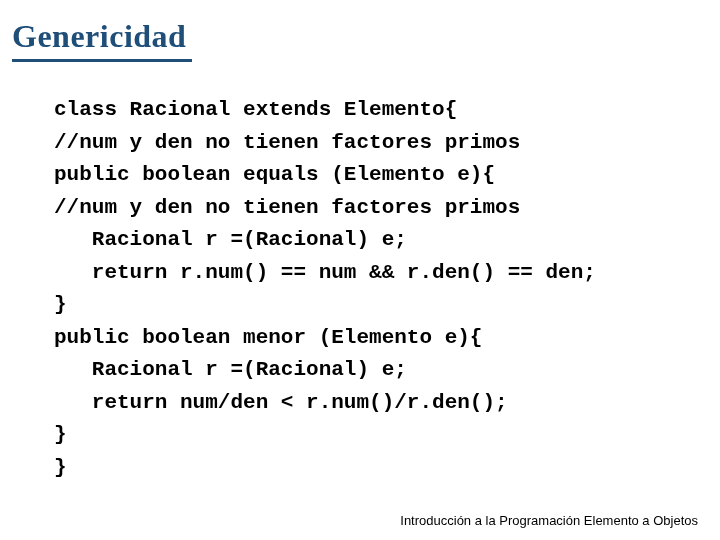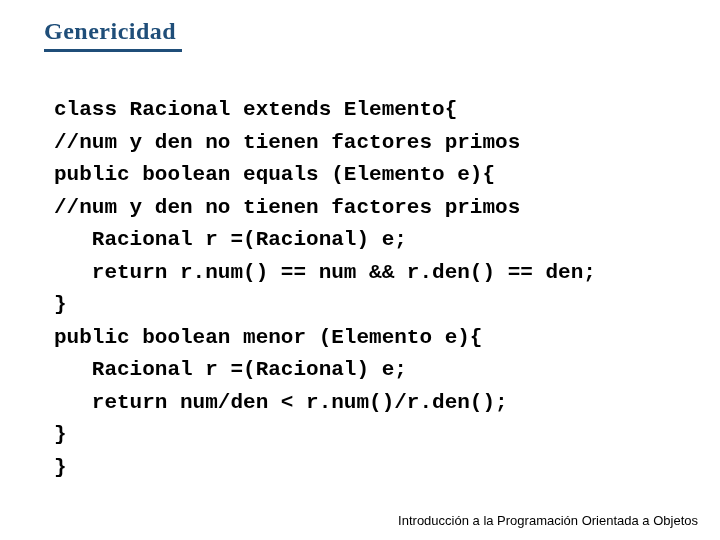--- a/index.html
+++ b/index.html
@@ -7,22 +7,22 @@
     width: 720px;
     height: 540px;
     background: #ffffff;
     font-family: Georgia, 'Times New Roman', serif;
     position: relative;
     overflow: hidden;
   }
   .title {
     position: absolute;
     top: 18px;
-    left: 44px;
-    font-size: 24px;
+    left: 12px;
+    font-size: 32px;
     font-weight: bold;
     color: #1f4e79;
     border-bottom: 3px solid #1f4e79;
     padding-bottom: 4px;
     padding-right: 6px;
     letter-spacing: 0.5px;
   }
   .code {
     position: absolute;
     top: 94px;
@@ -54,13 +54,13 @@
 //num y den no tienen factores primos
    Racional r =(Racional) e;
    return r.num() == num &amp;&amp; r.den() == den;
 }
 public boolean menor (Elemento e){
    Racional r =(Racional) e;
    return num/den &lt; r.num()/r.den();
 }
 }</div>
 
-<div class="footer">Introducción a la Programación Orientada a Objetos</div>
+<div class="footer">Introducción a la Programación Elemento a Objetos</div>
 
 </body></html>

